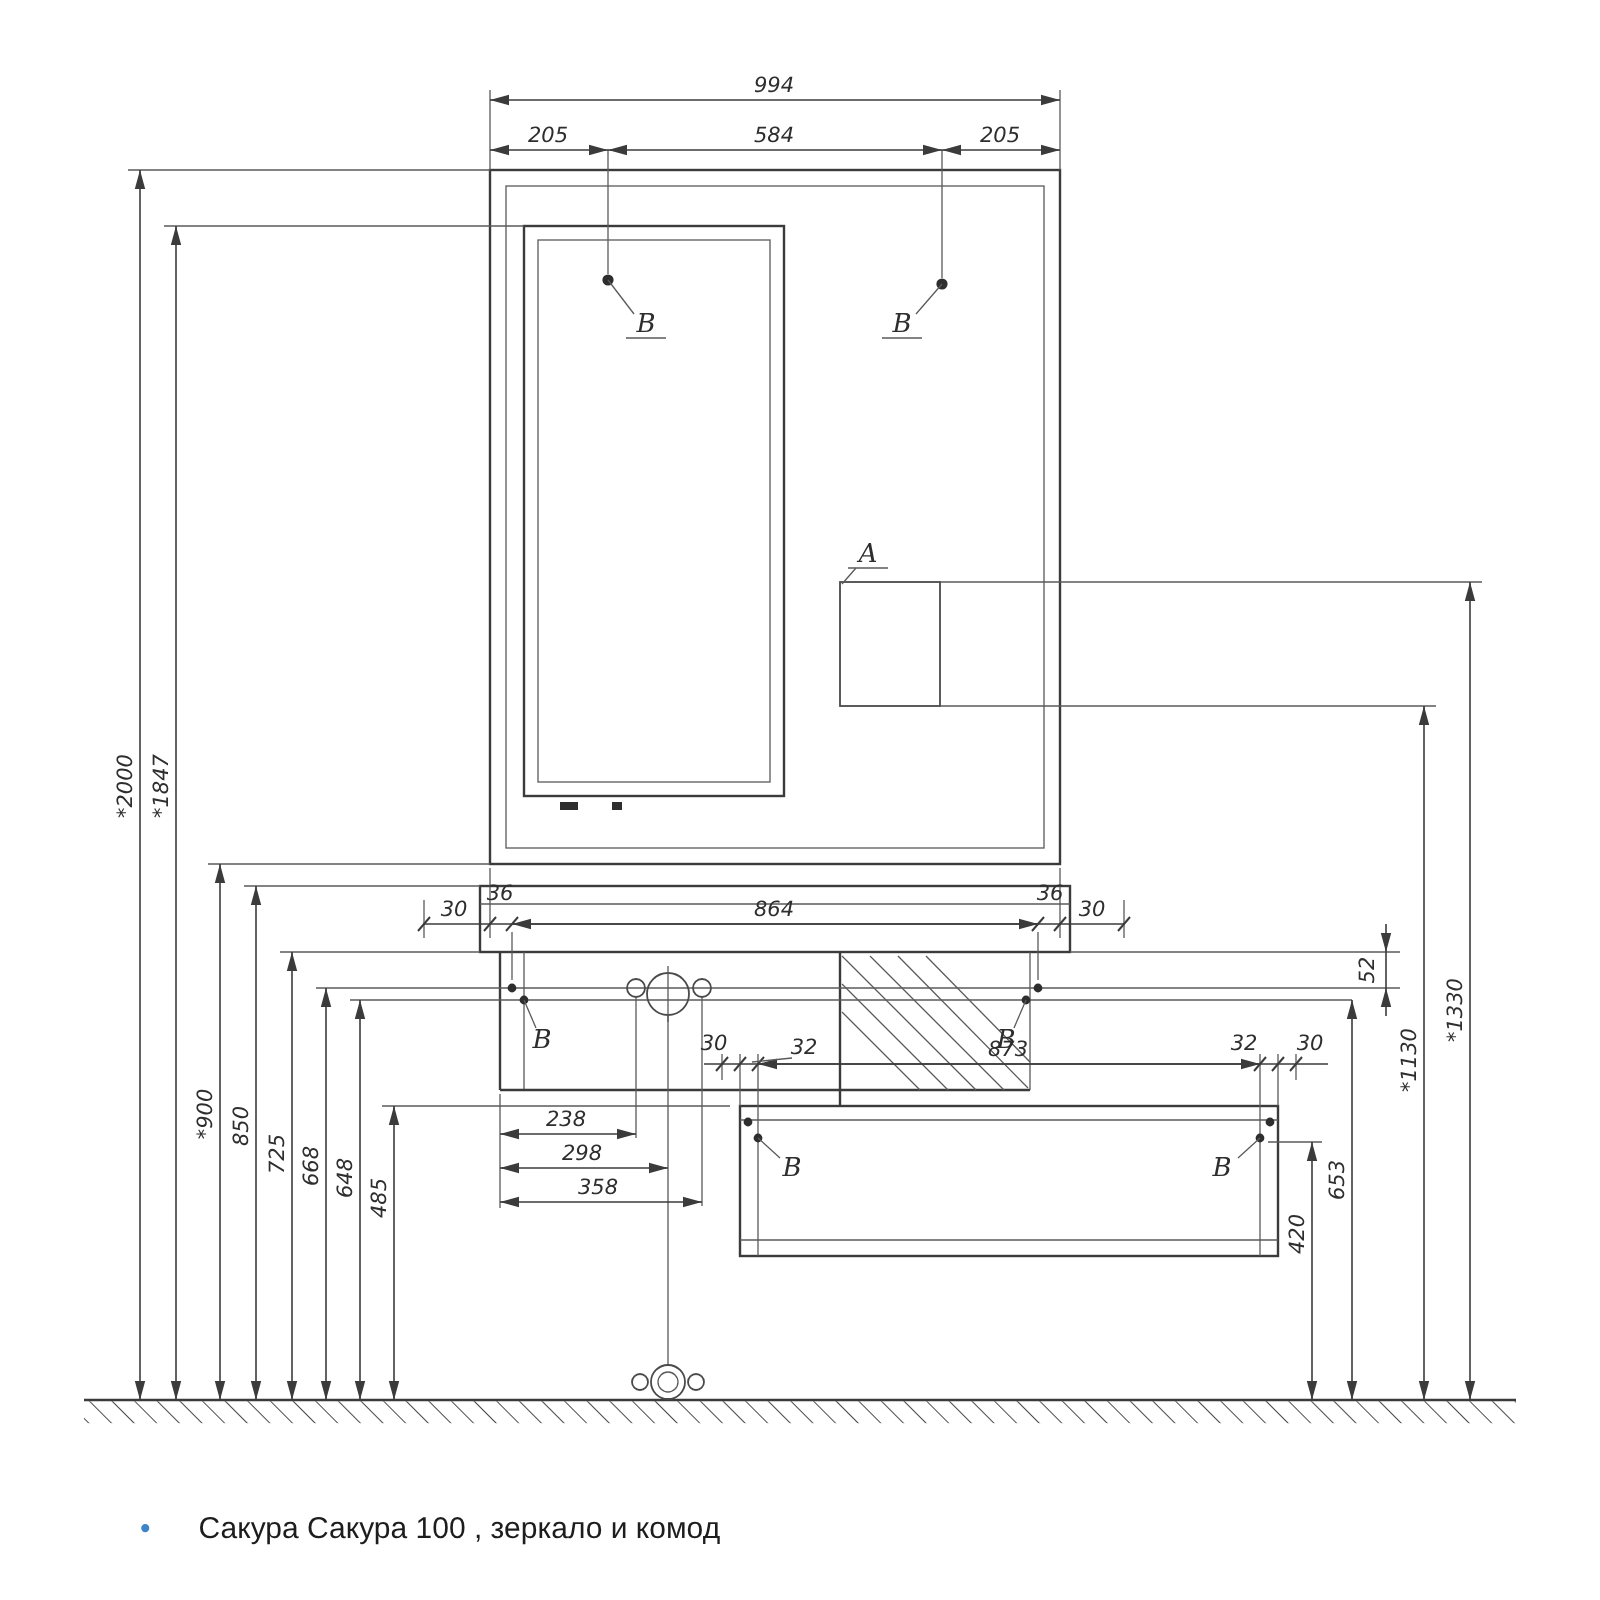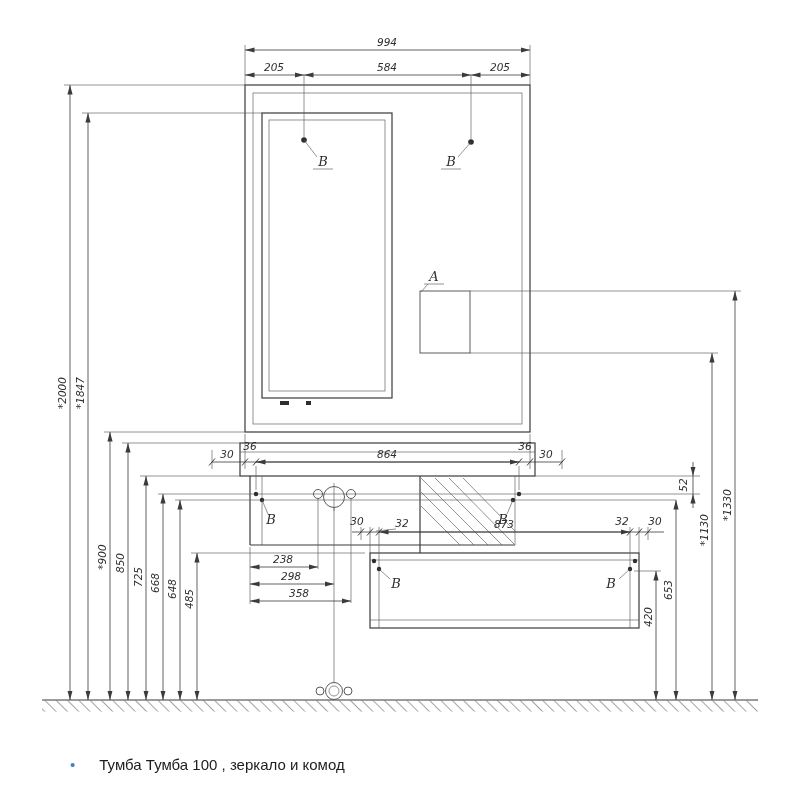--- a/index.html
+++ b/index.html
@@ -251,15 +251,15 @@
     <line x1="250" y1="584" x2="334" y2="584" class="dim" marker-start="url(#ar)" marker-end="url(#ar)"></line>
     <line x1="250" y1="601" x2="351" y2="601" class="dim" marker-start="url(#ar)" marker-end="url(#ar)"></line>
     <text x="283" y="563" text-anchor="middle" class="dimtxt">238</text>
     <text x="291" y="580" text-anchor="middle" class="dimtxt">298</text>
     <text x="299" y="597" text-anchor="middle" class="dimtxt">358</text>
   </g>
 </svg>
 
   <div class="caption">
     <span class="bullet">•</span>
-    <span>Тумба Тумба 100 , зеркало и комод</span>
+    <span>Сакура Сакура 100 , зеркало и комод</span>
   </div>
 </div>
 
 </body></html>

